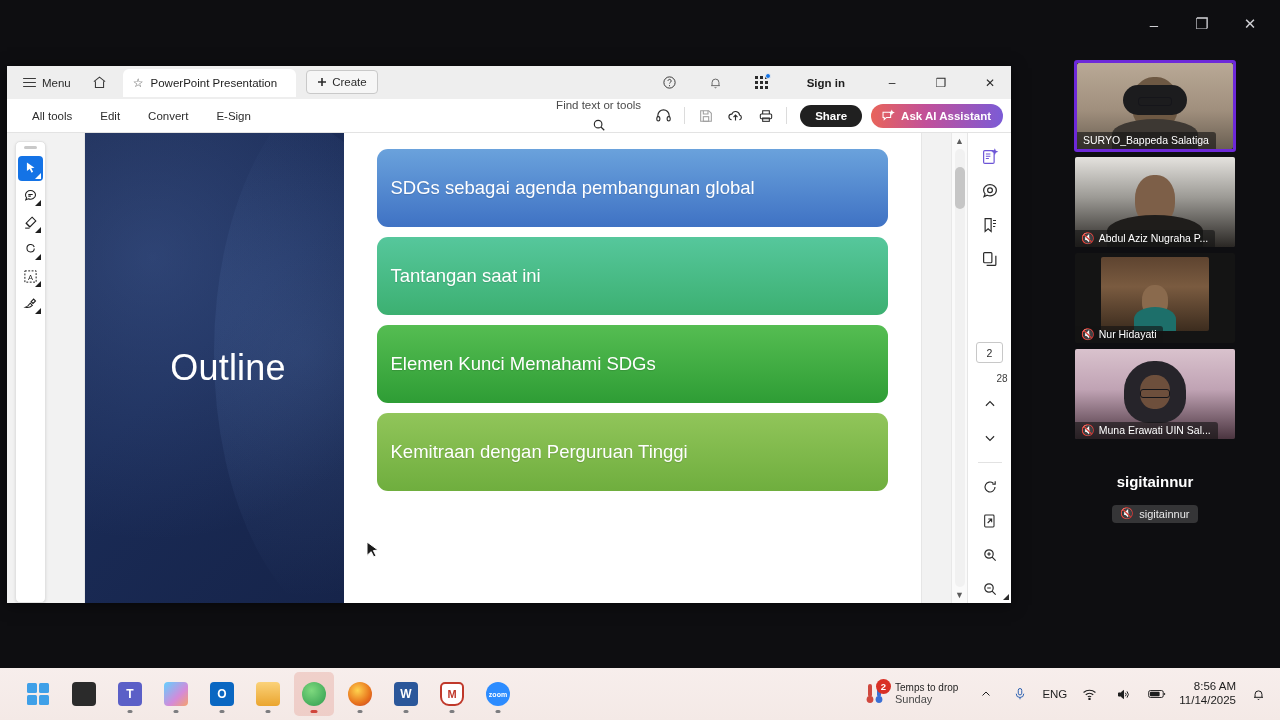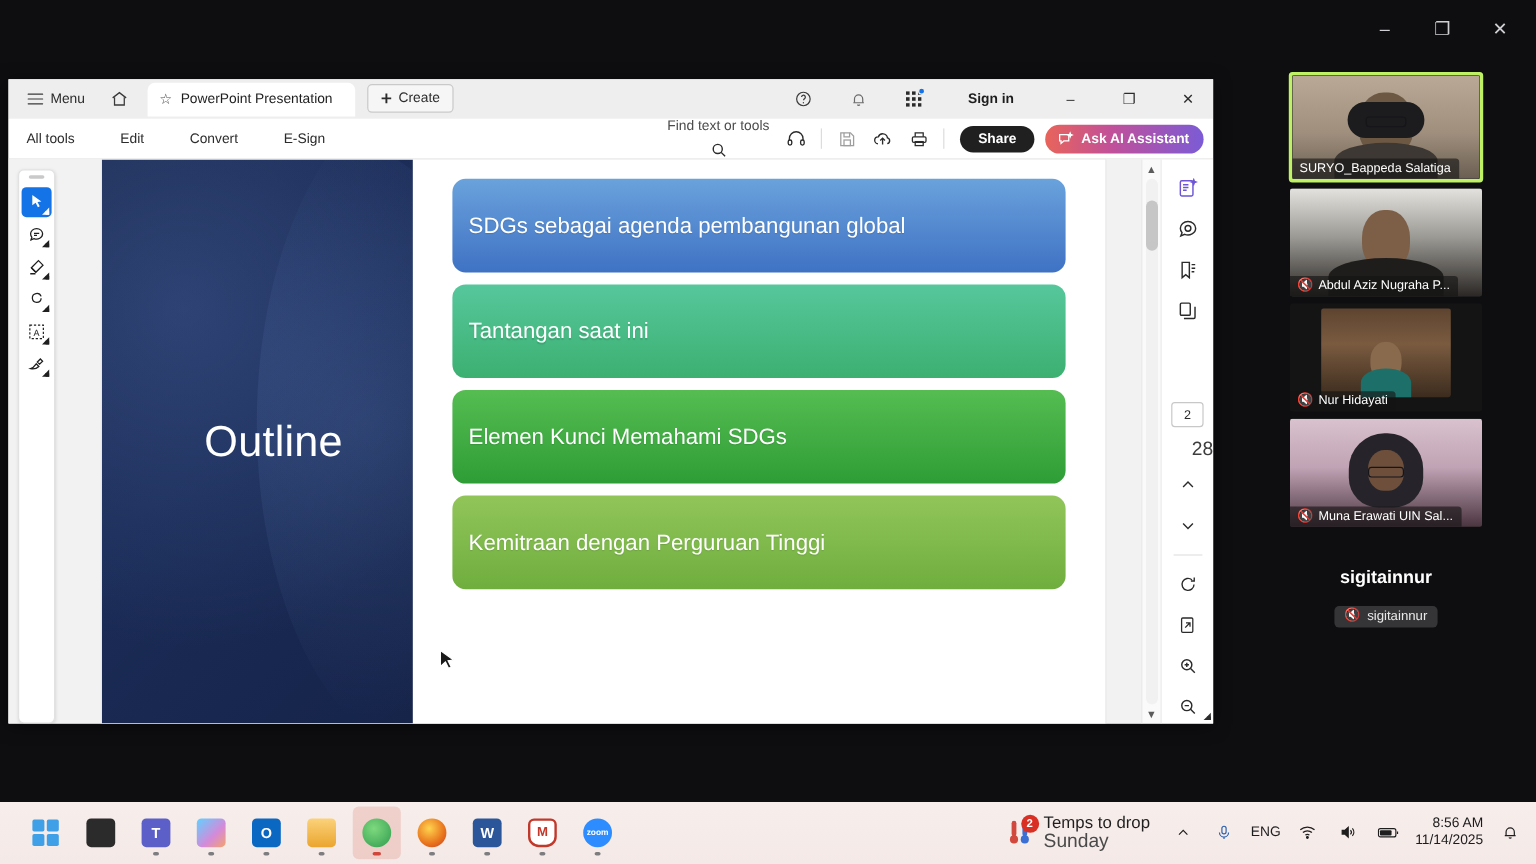--- a/index.html
+++ b/index.html
@@ -71,21 +71,21 @@
   .wctl {
     width: 30px; height: 33px; display: flex; align-items: center; justify-content: center;
     font-size: 12px; color: #2b2b2b;
   }
 
   
   .acro-cmdbar {
     height: 34px; background: #fff; border-bottom: 1px solid #e3e3e3;
     display: flex; align-items: center; position: relative; flex: 0 0 34px;
   }
-  .cmd-left { display: flex; align-items: center; gap: 20px; padding-left: 6px; }
+  .cmd-left { display: flex; align-items: center; gap: 10px; padding-left: 16px; }
   .cmd-item { font-size: 11.5px; color: #2c2c2c; padding: 5px 9px; border-radius: 4px; }
   .cmd-right { position: absolute; right: 8px; display: flex; align-items: center; gap: 3px; }
   .find-box { display: flex; align-items: center; gap: 7px; font-size: 11.5px; color: #4b4b4b; padding: 4px 6px; border-radius: 4px; flex-direction: column; }
   .cmd-sep { width: 1px; height: 17px; background: #dcdcdc; margin: 0 4px; }
   .share-btn {
     background: #202020; color: #fff; font-size: 11.5px; font-weight: bold;
     border-radius: 14px; padding: 5px 15px; margin-left: 6px;
   }
   .ai-btn {
     background: linear-gradient(90deg,#e8645a 0%, #c1509a 42%, #7b5bd6 100%);
@@ -165,31 +165,31 @@
   .rr-icon {
     width: 28px; height: 28px; display: flex; align-items: center; justify-content: center;
     border-radius: 4px; color: #2b2b2b;
   }
   .rr-icon.ai { color: #6d55d6; }
   .rr-spacer { flex: 1; }
   .pagebox {
     width: 27px; height: 21px; border: 1px solid #c8c8c8; border-radius: 3px; background: #fff;
     display: flex; align-items: center; justify-content: center; font-size: 10.5px; color: #2b2b2b;
   }
-  .pagetotal { font-size: 16px; color: #3d3d3d; margin-top: 4px; margin-left: 25px; }
+  .pagetotal { font-size: 10px; color: #3d3d3d; margin-top: 4px; margin-left: 25px; }
   .rr-div { width: 24px; height: 1px; background: #e2e2e2; margin: 4px 0; }
 
   
   .zpanel { position: absolute; right: 0; top: 60px; width: 250px; height: 600px; }
   .tile { position: relative; width: 160px; margin: 0 auto 6px; }
   .tile .vid {
     width: 160px; height: 90px; border-radius: 2px; overflow: hidden; position: relative;
     background: #2b2b2b;
   }
-  .tile.speaking { border: 3px solid #bef264; width: 162px; padding: 0; border-radius: 3px; }
+  .tile.speaking { border: 3px solid #6d28d9; width: 162px; padding: 0; border-radius: 3px; }
   .tile.speaking .vid { width: 156px; height: 86px; }
   .namechip {
     position: absolute; left: 0; bottom: 0; display: flex; align-items: center; gap: 4px;
     background: rgba(20,20,20,.62); color: #fff; font-size: 10.5px; padding: 2px 7px 3px 6px;
     max-width: 158px; white-space: nowrap; overflow: hidden; text-overflow: ellipsis;
     border-radius: 0 3px 0 0;
   }
   .mic-muted { color: #f5483c; font-size: 11px; line-height: 1; }
   .zp-bigname {
     text-align: center; color: #fff; font-size: 15px; font-weight: bold; margin-top: 34px;
@@ -248,22 +248,22 @@
 
   .tb-right { position: absolute; right: 10px; display: flex; align-items: center; gap: 10px; }
   .weather { display: flex; align-items: center; gap: 8px; padding: 3px 6px; border-radius: 5px; }
   .weather .wx { position: relative; width: 22px; height: 26px; }
   .weather .badge {
     position: absolute; top: -2px; right: -4px; min-width: 15px; height: 15px; border-radius: 8px;
     background: #d93025; color: #fff; font-size: 9.5px; display: flex; align-items: center;
     justify-content: center; font-weight: bold; padding: 0 3px;
   }
   .weather .wtxt { line-height: 1.15; }
-  .weather .t1 { font-size: 14px; color: #1f1f1f; text-align: center; }
-  .weather .t2 { font-size: 16px; color: #4a4a4a; }
+  .weather .t1 { font-size: 10px; color: #1f1f1f; text-align: center; }
+  .weather .t2 { font-size: 11px; color: #4a4a4a; }
   .tray-ico { width: 24px; display: flex; align-items: center; justify-content: center; color: #1e1e1e; font-size: 13px; }
   .clock { text-align: right; line-height: 1.2; font-size: 11.5px; color: #1c1c1c; }
 
   svg { display: block; }
 </style>
 </head>
 <body>
 
 <div id="root">
 

